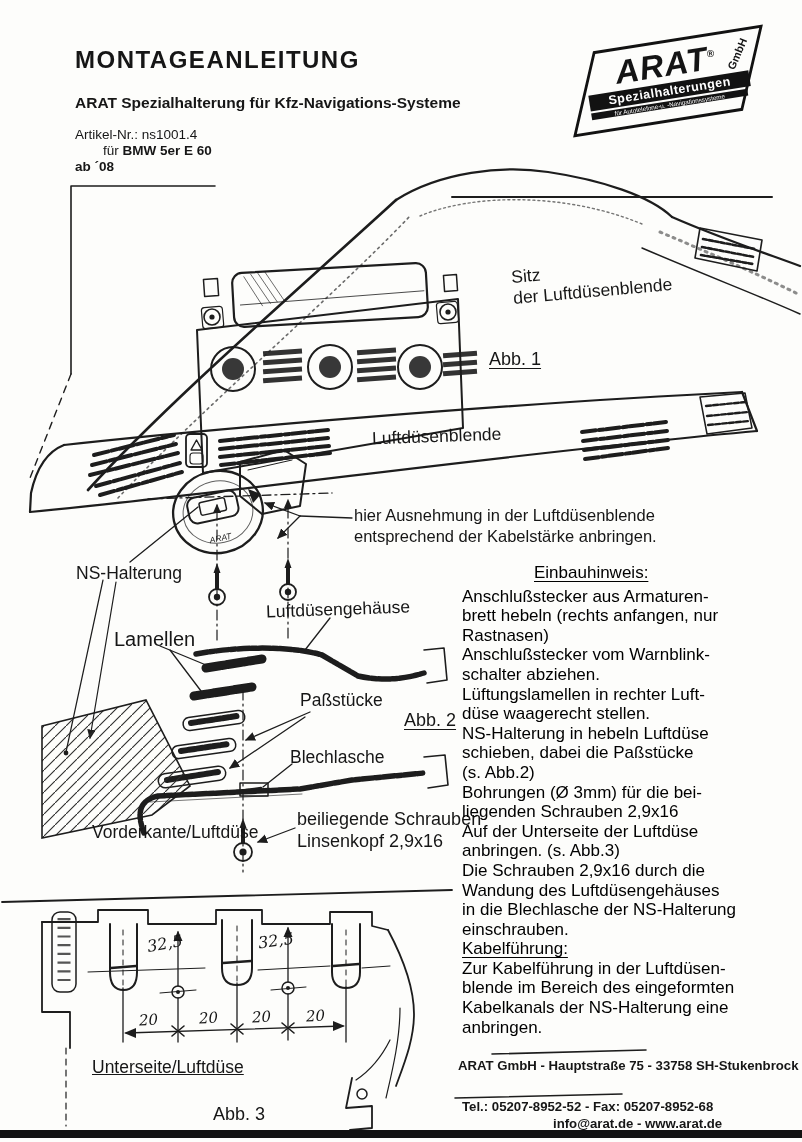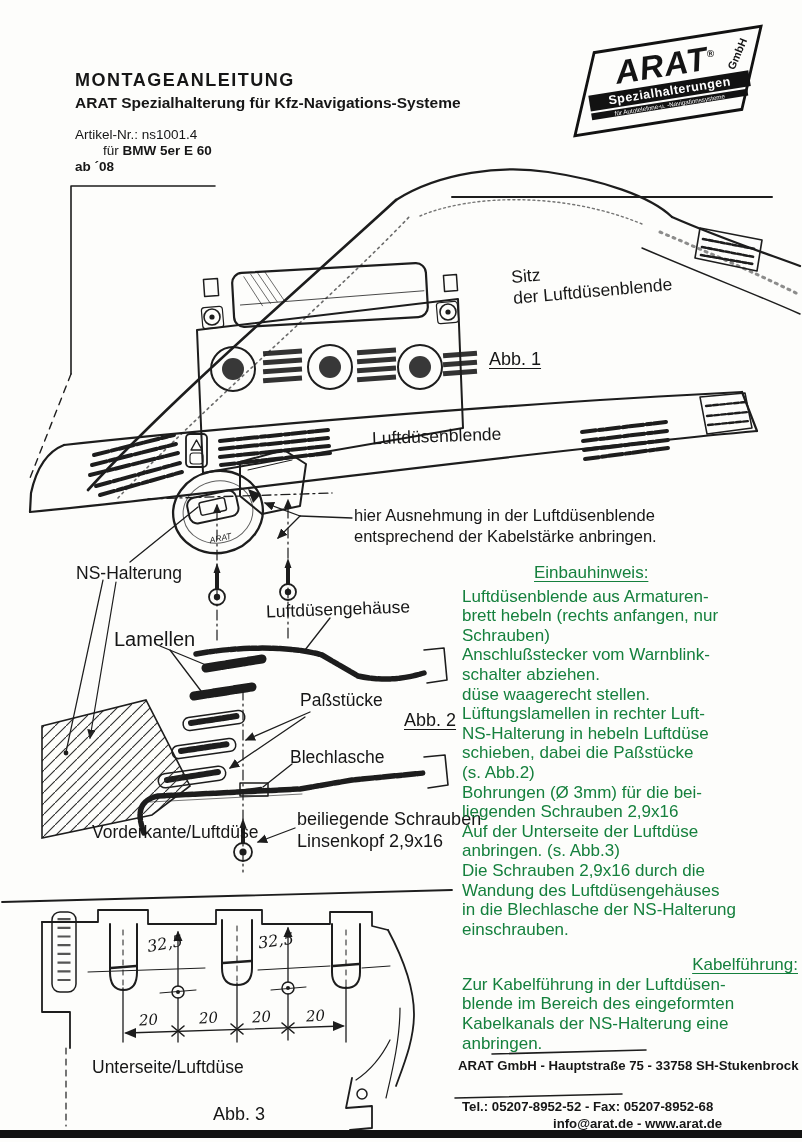--- a/index.html
+++ b/index.html
@@ -20,23 +20,23 @@
      text-align:center;line-height:34px;margin-top:1px;}
   #logo .brand sup{font-size:10px;font-weight:700;}
   #logo .gmbh{position:absolute;right:-6px;top:16px;font-size:11px;font-weight:bold;
      transform:rotate(-58deg);}
   #logo .band1{background:#121212;color:#fff;font-size:12.5px;font-weight:bold;
      text-align:center;letter-spacing:.5px;padding:1px 2px;margin:1px 2px 0 2px;}
   #logo .band2{background:#121212;color:#fff;font-size:6.3px;text-align:center;
      padding:0 2px;margin:1.5px 6px 0 2px;white-space:nowrap;}
   
   #instr{position:absolute;left:462px;top:563px;width:336px;font-size:17px;
-     line-height:19.6px;color:#15803d;}
+     line-height:19.6px;color:#000000;}
   #instr .head{padding-left:72px;margin-bottom:4px;}
-  #instr .head2{margin-top:16px;text-align:right;}
+  #instr .head2{margin-top:0;}
   .dim{font-style:italic;font-family:"DejaVu Serif",serif;}
 </style>
 </head>
 <body>
 
 <div id="page">
 
   <svg width="802" height="1142" viewBox="0 0 802 1142">
     <defs>
       <pattern id="hatch" patternUnits="userSpaceOnUse" width="11" height="11">
@@ -247,21 +247,21 @@
       <path class="sk" d="M66,1048 L66,1126" stroke-width="1.2" stroke-dasharray="6 5"></path>
     </g>
 
     <g>
       <path class="sk" d="M492,1054 L646,1050" stroke-width="1.6"></path>
       <path class="sk" d="M455,1098 L622,1094" stroke-width="1.6"></path>
       <rect x="0" y="1130" width="802" height="8" fill="#121212"></rect>
     </g>
   </svg>
 
-  <div class="lbl b" style="left:75px;top:46px;font-size:18px;letter-spacing:1.5px;margin-top:24px;">MONTAGEANLEITUNG</div>
+  <div class="lbl b" style="left:75px;top:46px;font-size:24px;letter-spacing:1.5px;">MONTAGEANLEITUNG</div>
 
   <div id="logo">
     <div class="frame">
       <div class="inner">
         <div class="brand"><span>ARAT</span><sup>®</sup></div>
         <div class="gmbh">GmbH</div>
         <div class="band1">Spezialhalterungen</div>
         <div class="band2">für Autotelefone-u. -Navigationssysteme</div>
       </div>
     </div>
@@ -296,33 +296,33 @@
       <div>Linsenkopf 2,9x16</div>
   </div>
   <div class="lbl" style="left:92px;top:822px;font-size:17.5px;">Vorderkante/Luftdüse</div>
 
   <div class="lbl dim" style="left:147px;top:934px;font-size:16px;transform:rotate(-10deg);">32,5</div>
   <div class="lbl dim" style="left:258px;top:931px;font-size:16px;transform:rotate(-8deg);">32,5</div>
   <div class="lbl dim" style="left:139px;top:1011px;font-size:15px;transform:rotate(-3deg);">20</div>
   <div class="lbl dim" style="left:199px;top:1009px;font-size:15px;transform:rotate(-3deg);">20</div>
   <div class="lbl dim" style="left:252px;top:1008px;font-size:15px;transform:rotate(-3deg);">20</div>
   <div class="lbl dim" style="left:306px;top:1007px;font-size:15px;transform:rotate(-3deg);">20</div>
-  <div class="lbl" style="left:92px;top:1057px;font-size:17.5px;">Unterseite/Luftdüse</div>
+  <div class="lbl" style="left:92px;top:1057px;font-size:17.5px;text-decoration:underline;">Unterseite/Luftdüse</div>
   <div class="lbl" style="left:213px;top:1104px;font-size:18px;">Abb. 3</div>
 
   <div id="instr">
     <div class="head ul">Einbauhinweis:</div>
     <div>
-        <div>Luftdüsenblende aus Armaturen-</div>
+        <div>Anschlußstecker aus Armaturen-</div>
         <div>brett hebeln (rechts anfangen, nur</div>
-        <div>Schrauben)</div>
+        <div>Rastnasen)</div>
         <div>Anschlußstecker vom Warnblink-</div>
         <div>schalter abziehen.</div>
+        <div>Lüftungslamellen in rechter Luft-</div>
         <div>düse waagerecht stellen.</div>
-        <div>Lüftungslamellen in rechter Luft-</div>
         <div>NS-Halterung in hebeln Luftdüse</div>
         <div>schieben, dabei die Paßstücke</div>
         <div>(s. Abb.2)</div>
         <div>Bohrungen (Ø 3mm) für die bei-</div>
         <div>liegenden Schrauben 2,9x16</div>
         <div>Auf der Unterseite der Luftdüse</div>
         <div>anbringen. (s. Abb.3)</div>
         <div>Die Schrauben 2,9x16 durch die</div>
         <div>Wandung des Luftdüsengehäuses</div>
         <div>in die Blechlasche der NS-Halterung</div>

